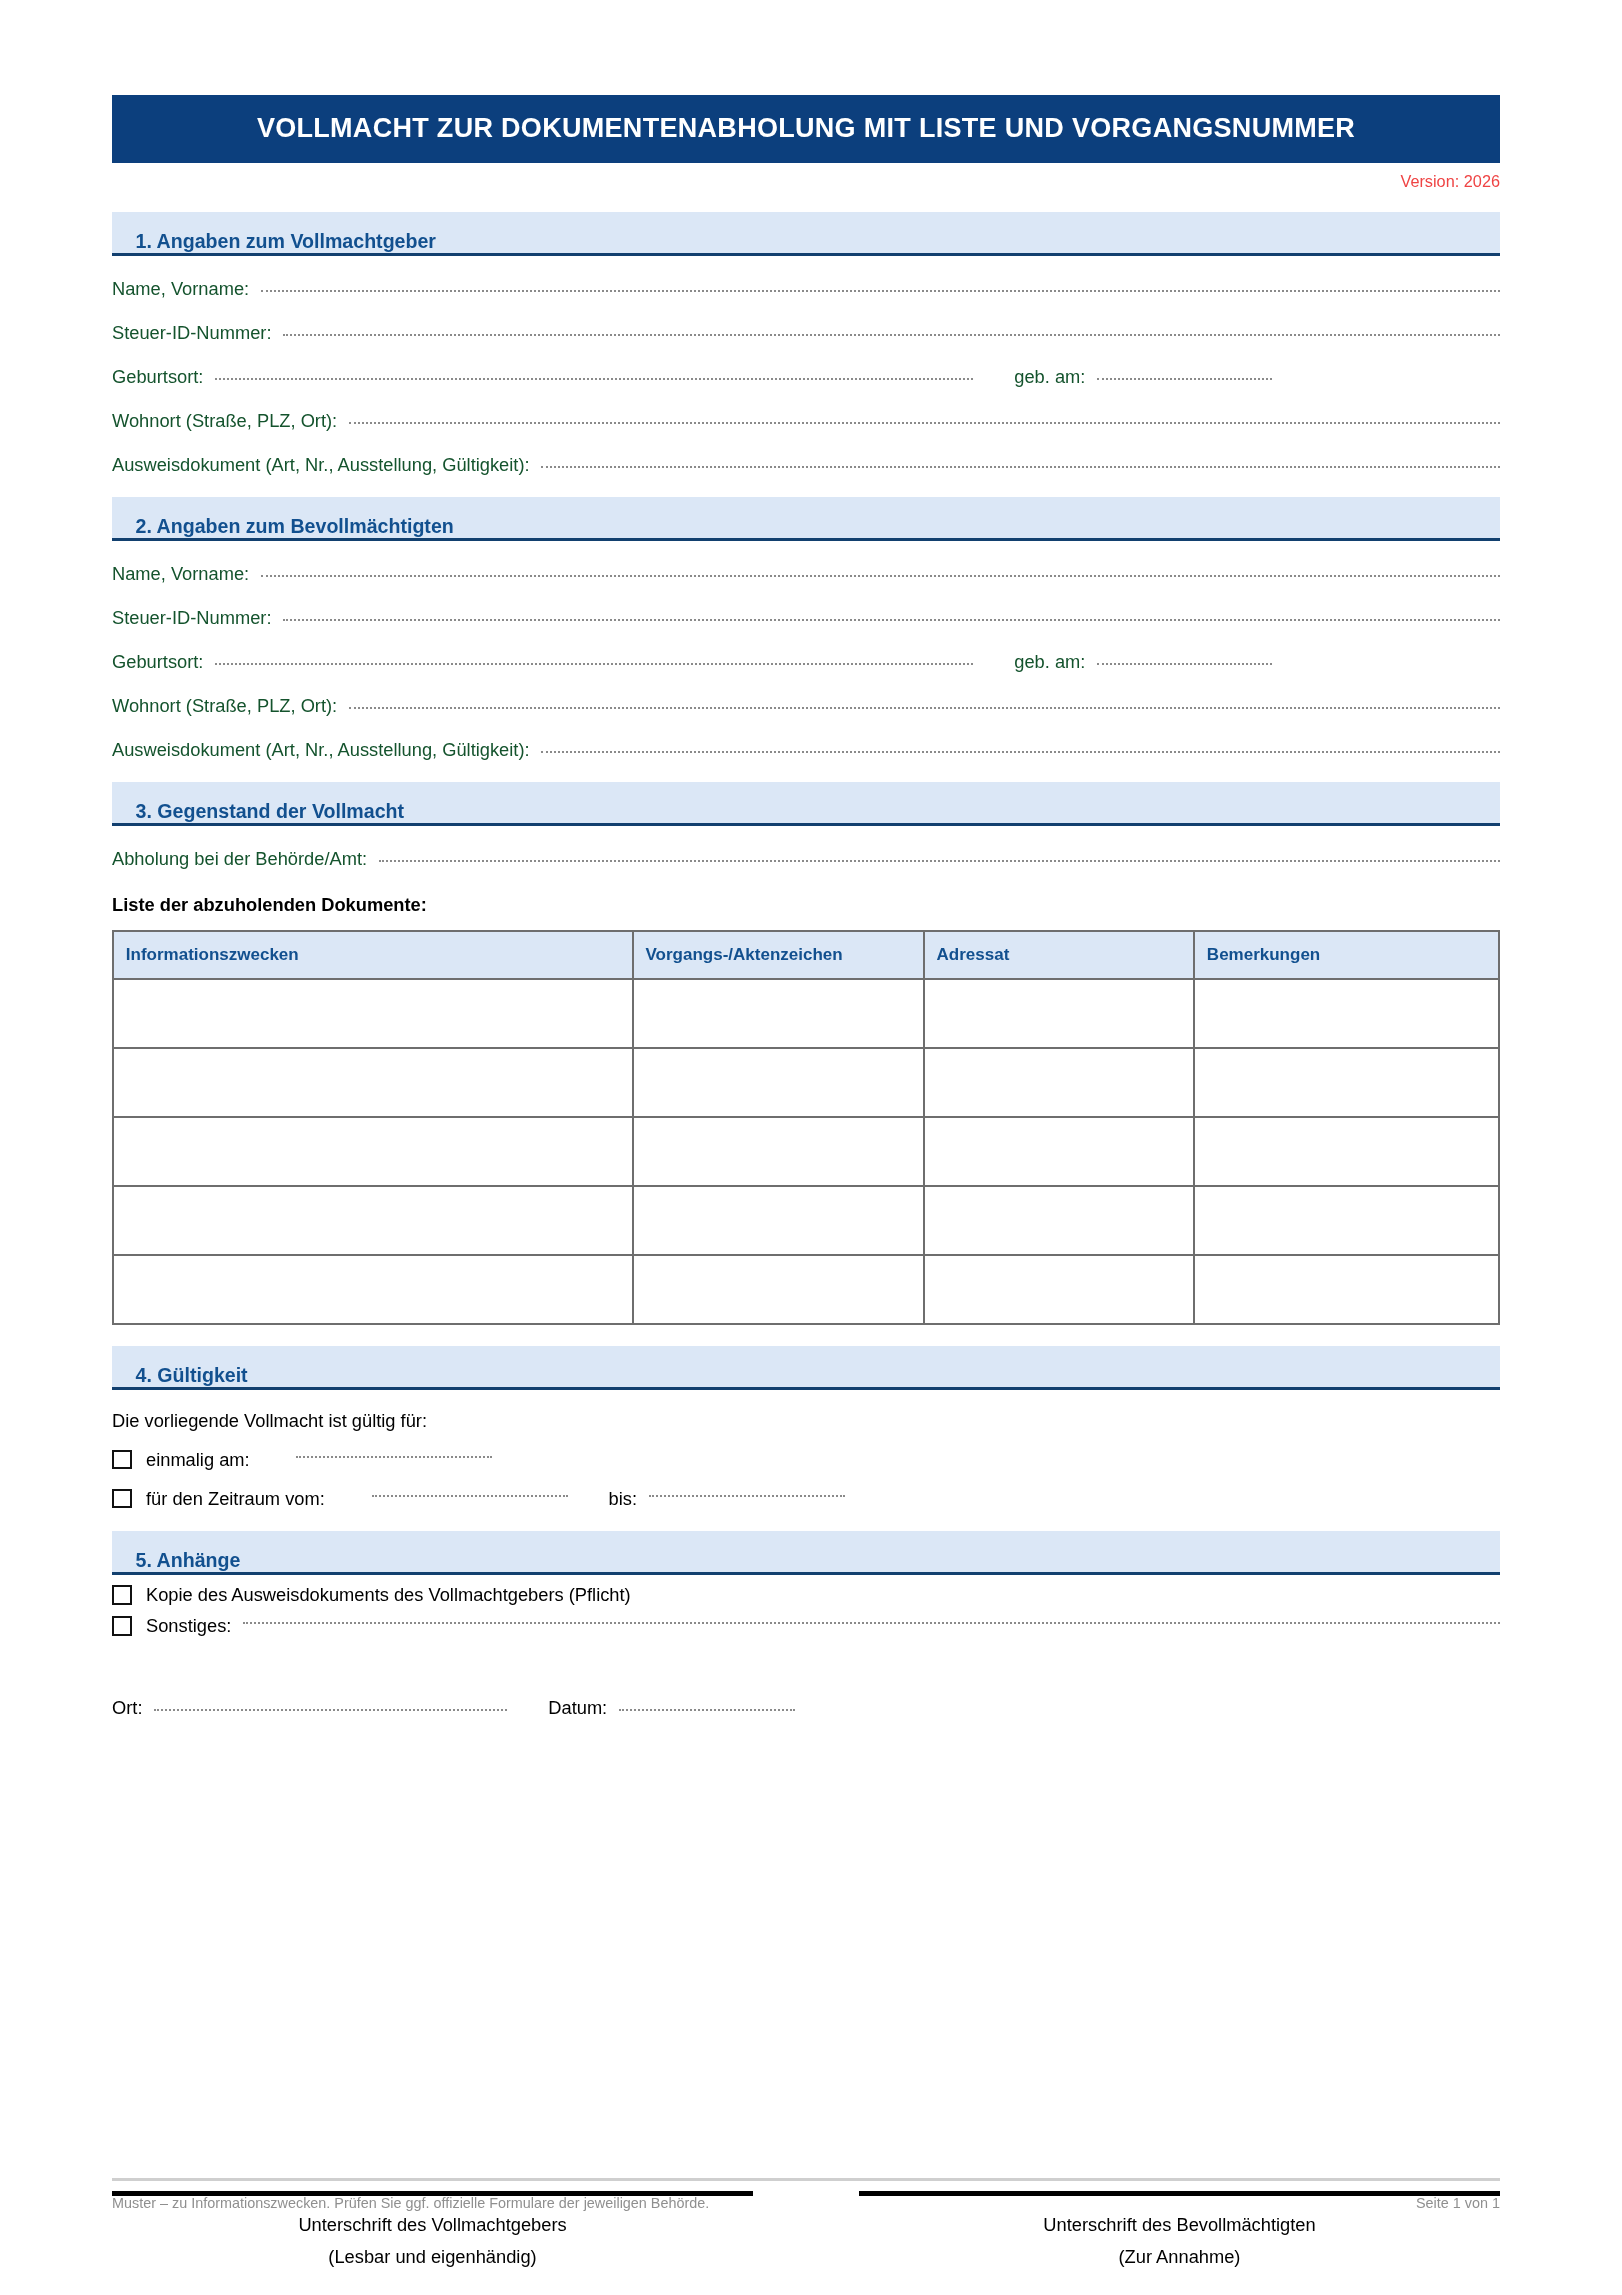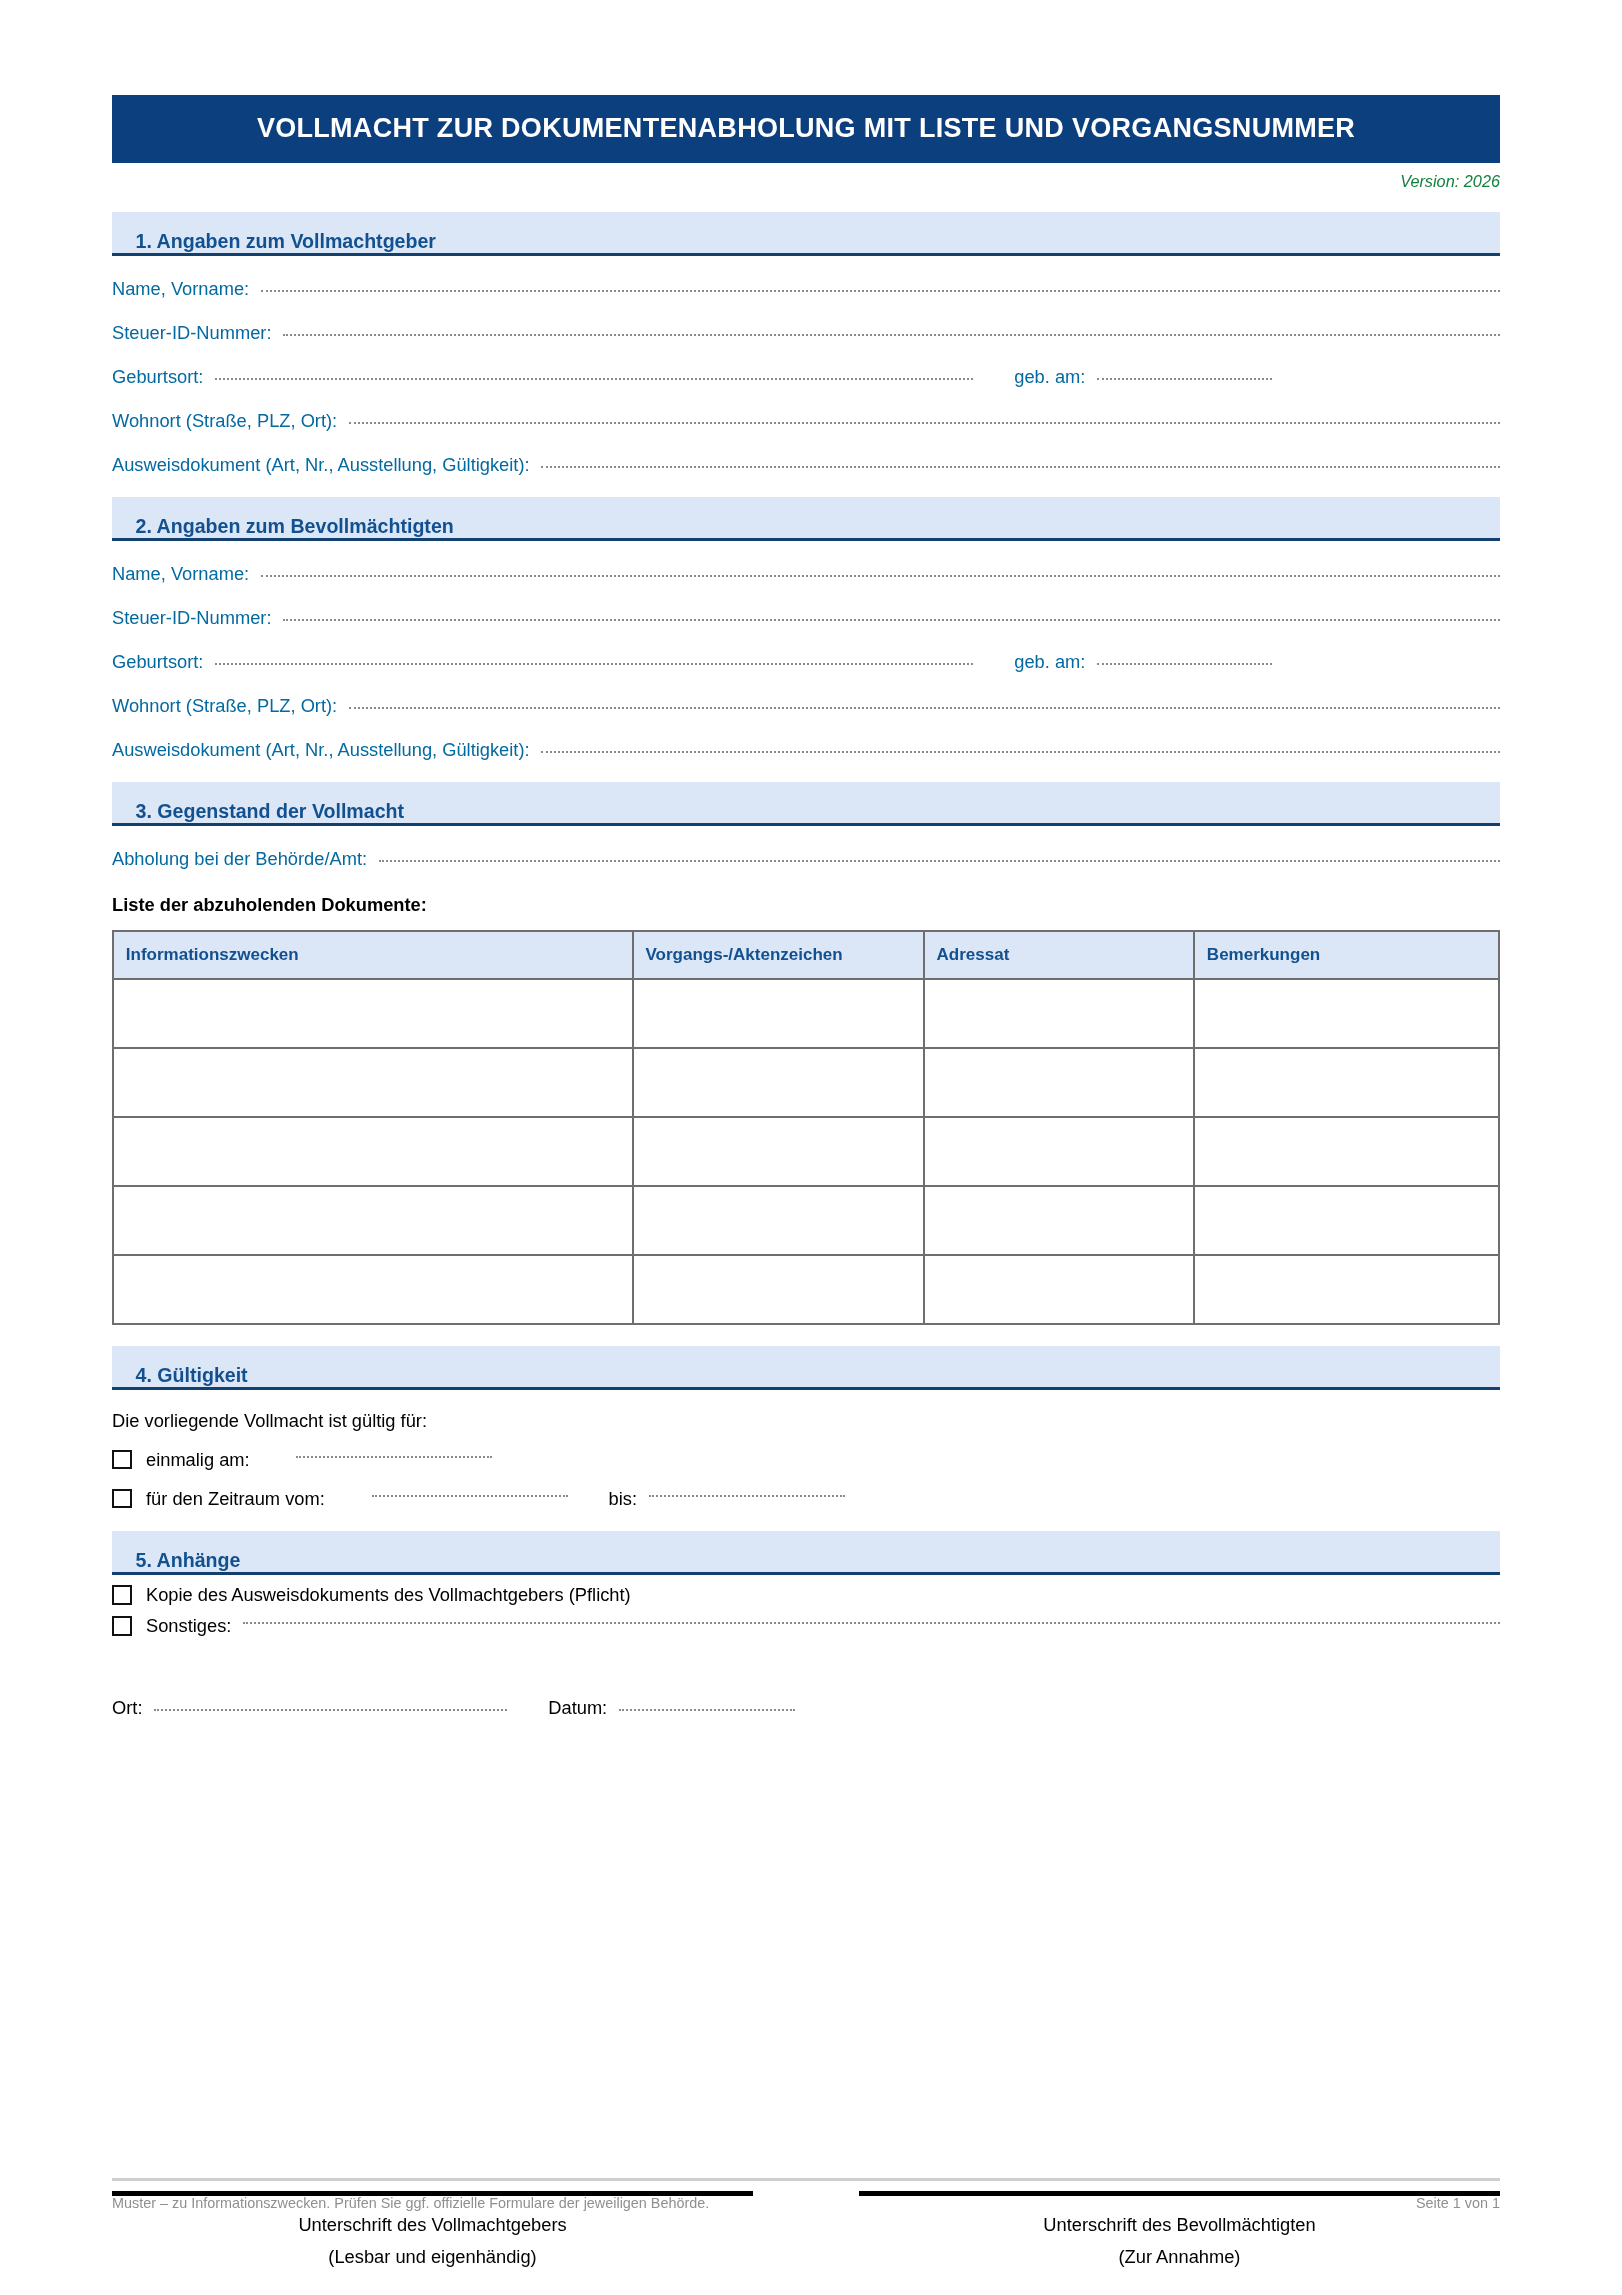--- a/index.html
+++ b/index.html
@@ -42,22 +42,21 @@
     font-size: 27px;
     font-weight: bold;
     letter-spacing: 0.3px;
     text-align: center;
     line-height: 1.1;
   }
   .version-line {
     margin-top: 9.2px;
     text-align: right;
     font-size: 16.3px;
-    font-style: italic;
-    color: #15803d;
+    color: #ef4444;
   }
 
   
   .section-header {
     background: #dbe7f6;
     border-bottom: 3.3px solid #12406f;
     height: 44px;
     display: flex;
     align-items: flex-end;
     padding-left: 23.5px;
@@ -69,21 +68,21 @@
     font-size: 19.6px;
     font-weight: bold;
   }
 
   
   .field-row {
     display: flex;
     align-items: baseline;
     margin-top: 22px;
     font-size: 18.3px;
-    color: #0369a1;
+    color: #14532d;
   }
   .field-label {
     white-space: nowrap;
     flex: 0 0 auto;
   }
   .dots {
     flex: 1 1 auto;
     height: 0.7px;
     margin-left: 11.8px;
     position: relative;

